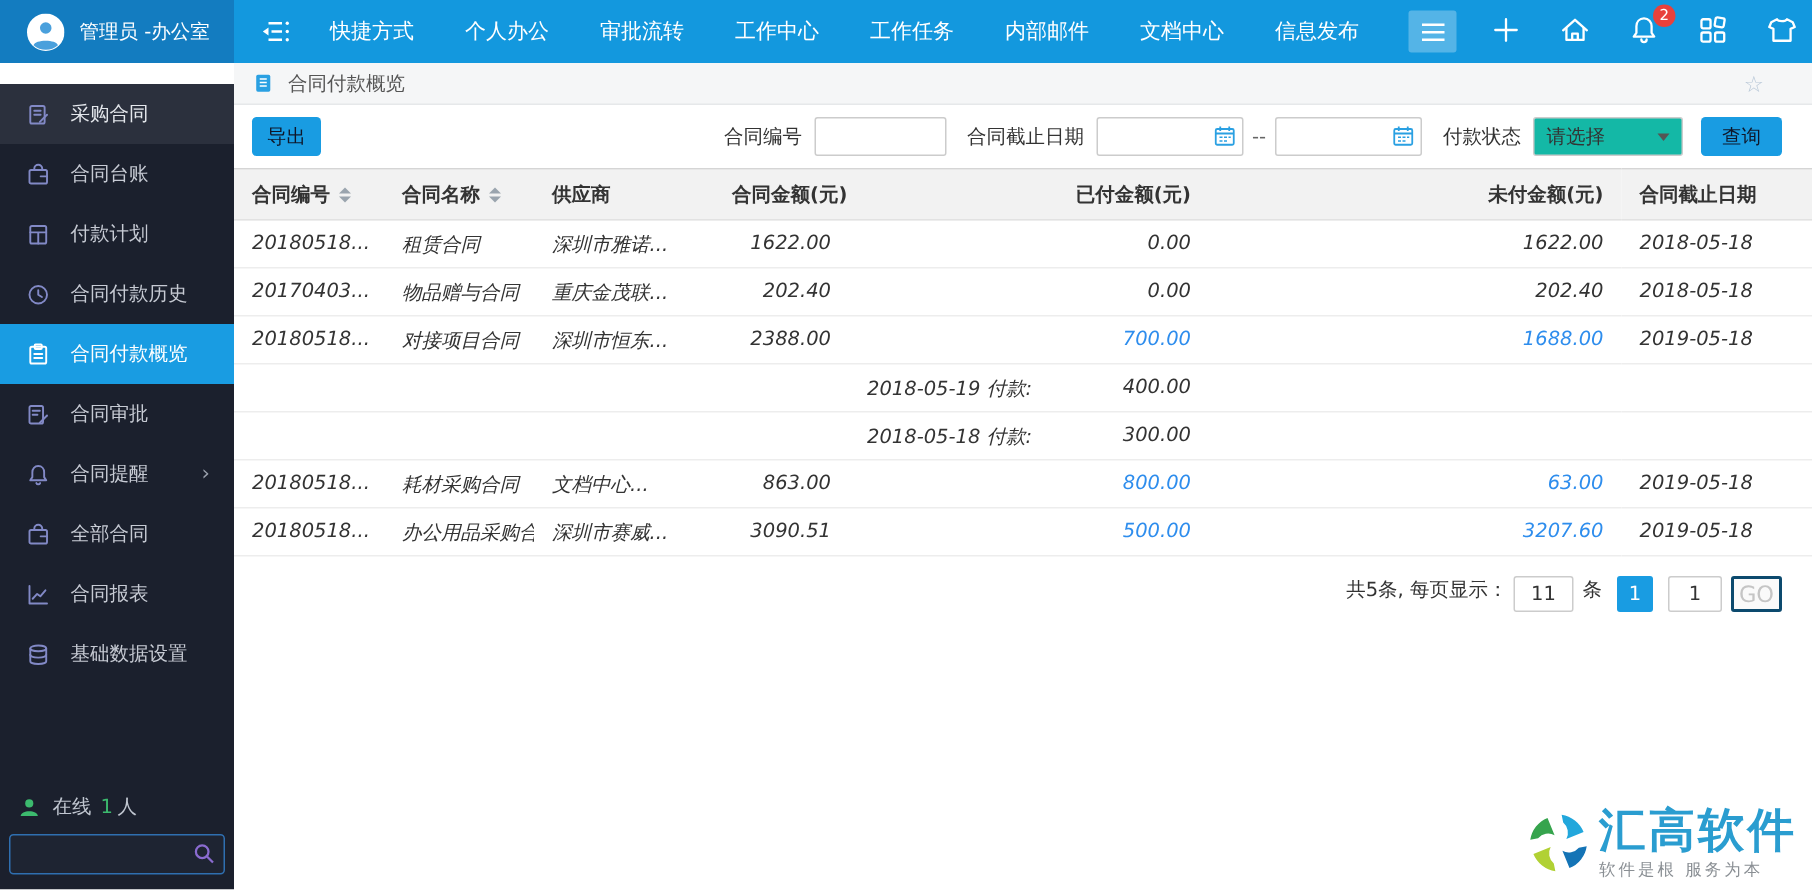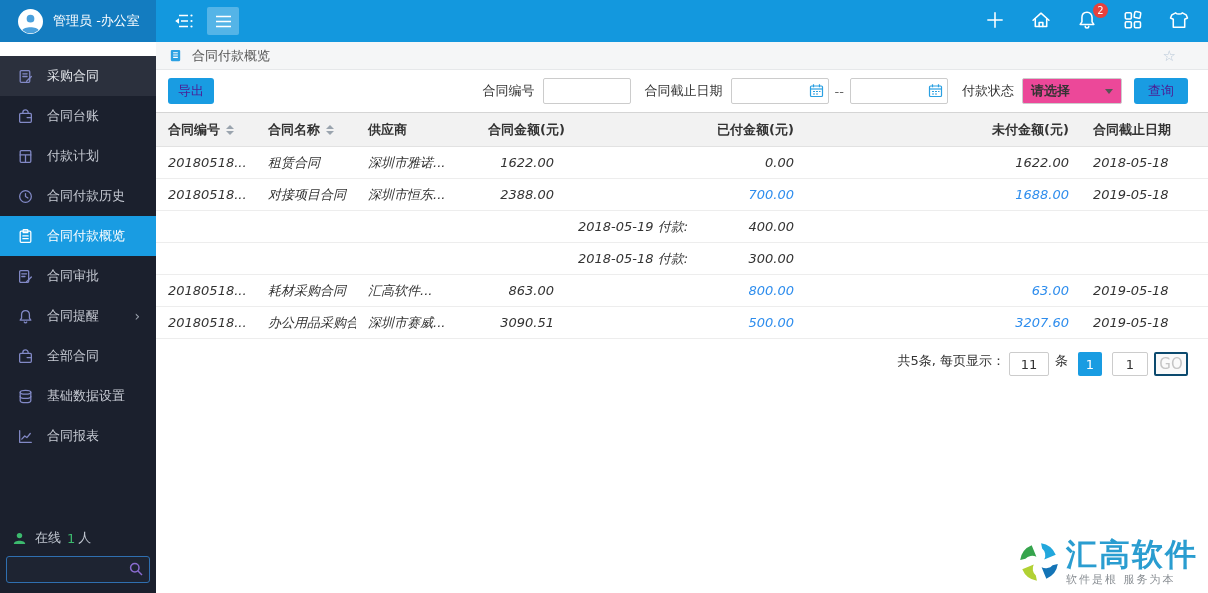--- a/index.html
+++ b/index.html
@@ -44,32 +44,32 @@
   .side-search .mag { position:absolute; right:6px; top:5px; width:16px; height:16px; cursor:pointer; }
 
   
   .content { flex:1; background:#fff; position:relative; min-width:0; }
   .breadcrumb { height:28px; background:#f5f6f7; border-bottom:1px solid #e6e8ea; display:flex; align-items:center; padding:0 12px; }
   .breadcrumb svg { width:15px; height:15px; }
   .bc-title { margin-left:9px; color:#555; font-size:13px; }
   .bc-star { margin-left:auto; margin-right:20px; color:#b9c8d8; font-size:15px; cursor:pointer; }
 
   .toolbar { height:42px; display:flex; align-items:center; padding:0 20px 0 12px; }
-  .btn { background:#199ce2; color:#4c1d95; border:none; border-radius:3px; font-size:13px; height:26px; cursor:pointer; font-family:Liberation Serif, serif; }
+  .btn { background:#199ce2; color:#0f172a; border:none; border-radius:3px; font-size:13px; height:26px; cursor:pointer; font-family:Liberation Serif, serif; }
   .btn-export { width:46px; }
   .btn-query { width:54px; margin-left:12px; }
   .form-right { margin-left:auto; display:flex; align-items:center; }
   .f-label { color:#333; margin:0 8px 0 14px; white-space:nowrap; }
   .f-input { height:26px; border:1px solid #ccc; border-radius:2px; padding:0 6px; font-size:13px; font-family:inherit; outline:none; color:#333; }
   .in-contract { width:88px; }
   .date-wrap { position:relative; width:98px; }
   .date-wrap input { width:98px; padding-right:24px; }
   .date-wrap .cal { position:absolute; right:5px; top:5px; width:15px; height:15px; cursor:pointer; }
   .range-sep { margin:0 6px; color:#666; }
-  .select { width:100px; height:26px; border:1px solid #ccc; border-radius:2px; display:flex; align-items:center; padding:0 8px; cursor:pointer; background:#ec4899;font-weight:bold; }
+  .select { width:100px; height:26px; border:1px solid #ccc; border-radius:2px; display:flex; align-items:center; padding:0 8px; cursor:pointer; background:#14b8a6; }
   .select .sel-text { color:#333; }
   .select .caret { margin-left:auto; width:0; height:0; border-left:4px solid transparent; border-right:4px solid transparent; border-top:5px solid #555; }
 
   
   table { width:100%; border-collapse:collapse; font-size:13px; table-layout:fixed; }
   col.c1{width:100px} col.c2{width:100px} col.c3{width:120px} col.c4{width:90px}
   col.c5{width:240px} col.c6{width:275px} col.c7{width:127px}
   thead th { height:34px; background:#f2f2f2; border-top:1px solid #d5d5d5; border-bottom:1px solid #e2e2e2; font-weight:bold; color:#333; text-align:left; padding:0 12px; white-space:nowrap; }
   thead th.ar { text-align:right; }
   th .th-flex { display:inline-flex; align-items:center; }
@@ -113,20 +113,30 @@
     </div>
     <div class="collapse-btn">
       <svg width="26" height="20" viewBox="0 0 26 20" fill="none" stroke="#fff" stroke-width="1.6">
         <path d="M8 4.5h9M10 10h7M8 15.5h9"></path>
         <circle cx="20.5" cy="4.5" r="1.1" fill="#fff" stroke="none"></circle>
         <circle cx="20.5" cy="10" r="1.1" fill="#fff" stroke="none"></circle>
         <circle cx="20.5" cy="15.5" r="1.1" fill="#fff" stroke="none"></circle>
         <path d="M8 7.3L4.2 10 8 12.7z" fill="#fff" stroke="none"></path>
       </svg>
     </div>
+    <div class="topnav" id="topnav">
+        <div class="nav-item">快捷方式</div>
+        <div class="nav-item">个人办公</div>
+        <div class="nav-item">审批流转</div>
+        <div class="nav-item">工作中心</div>
+        <div class="nav-item">工作任务</div>
+        <div class="nav-item">内部邮件</div>
+        <div class="nav-item">文档中心</div>
+        <div class="nav-item">信息发布</div>
+      </div>
     <div class="more-btn">
       <svg width="17" height="13" viewBox="0 0 17 13" stroke="#fff" stroke-width="1.6" fill="none">
         <path d="M1 1.5h15M1 6.5h15M1 11.5h15"></path>
       </svg>
     </div>
     <div class="topbar-right" id="topbar-right">
         <div class="tb-icon"><svg viewBox="0 0 20 20" fill="none" stroke="#fff" stroke-width="1.4" stroke-linejoin="round" stroke-linecap="round">
             <path d="M10 3.5v13M3.5 10h13"></path>
           </svg></div>
         <div class="tb-icon"><svg viewBox="0 0 20 20" fill="none" stroke="#fff" stroke-width="1.4" stroke-linejoin="round" stroke-linecap="round">
@@ -228,35 +238,35 @@
                 <rect x="2.5" y="5" width="11" height="8.5" rx="1"></rect>
                 <path d="M5.5 5V4.2a2.5 2.5 0 0 1 5 0V5"></path>
                 <path d="M9.5 9h4"></path>
               </svg>
             </span>
             <span class="s-label">全部合同</span>
           </div>
           <div class="side-item">
             <span class="s-icon">
               <svg viewBox="0 0 16 16" stroke-linecap="round" stroke-linejoin="round">
+                <path d="M2.5 2.5v11h11"></path>
+                <path d="M4.5 10.5l2.8-3 2 1.5 3.2-3.8"></path>
+              </svg>
+            </span>
+            <span class="s-label">合同报表</span>
+          </div>
+          <div class="side-item">
+            <span class="s-icon">
+              <svg viewBox="0 0 16 16" stroke-linecap="round" stroke-linejoin="round">
                 <ellipse cx="8" cy="4" rx="5" ry="1.8"></ellipse>
                 <path d="M3 4v8c0 1 2.2 1.8 5 1.8s5-.8 5-1.8V4"></path>
                 <path d="M3 8c0 1 2.2 1.8 5 1.8S13 9 13 8"></path>
               </svg>
             </span>
             <span class="s-label">基础数据设置</span>
-          </div>
-          <div class="side-item">
-            <span class="s-icon">
-              <svg viewBox="0 0 16 16" stroke-linecap="round" stroke-linejoin="round">
-                <path d="M2.5 2.5v11h11"></path>
-                <path d="M4.5 10.5l2.8-3 2 1.5 3.2-3.8"></path>
-              </svg>
-            </span>
-            <span class="s-label">合同报表</span>
           </div>
         </div>
       <div class="side-bottom">
         <div class="online-row">
           <svg viewBox="0 0 15 15">
             <circle cx="7.5" cy="4.6" r="2.7" fill="#3cba6e"></circle>
             <path d="M1.8 13c0-4.3 11.4-4.3 11.4 0z" fill="#3cba6e"></path>
           </svg>
           <span>在线</span>
           <span class="online-count">1</span>
@@ -364,20 +374,29 @@
             <tr>
               <td>20180518...</td>
               <td>租赁合同</td>
               <td>深圳市雅诺...</td>
               <td class="ar">1622.00</td>
               <td class="ar">0.00</td>
               <td class="ar">1622.00</td>
               <td>2018-05-18</td>
             </tr>
             <tr>
+              <td>20170403...</td>
+              <td>物品赠与合同</td>
+              <td>重庆金茂联...</td>
+              <td class="ar">202.40</td>
+              <td class="ar">0.00</td>
+              <td class="ar">202.40</td>
+              <td>2018-05-18</td>
+            </tr>
+            <tr>
               <td>20180518...</td>
               <td>对接项目合同</td>
               <td>深圳市恒东...</td>
               <td class="ar">2388.00</td>
               <td class="ar"><span class="link">700.00</span></td>
               <td class="ar"><span class="link">1688.00</span></td>
               <td>2019-05-18</td>
             </tr>
             <tr>
               <td colspan="4"></td>
@@ -397,21 +416,21 @@
                   <span>2018-05-18 付款:</span>
                   <span>300.00</span>
                 </span>
               </td>
               <td></td>
               <td></td>
             </tr>
             <tr>
               <td>20180518...</td>
               <td>耗材采购合同</td>
-              <td>汇高软件...</td>
+              <td>文档中心...</td>
               <td class="ar">863.00</td>
               <td class="ar"><span class="link">800.00</span></td>
               <td class="ar"><span class="link">63.00</span></td>
               <td>2019-05-18</td>
             </tr>
             <tr>
               <td>20180518...</td>
               <td>办公用品采购合同</td>
               <td>深圳市赛威...</td>
               <td class="ar">3090.51</td>

